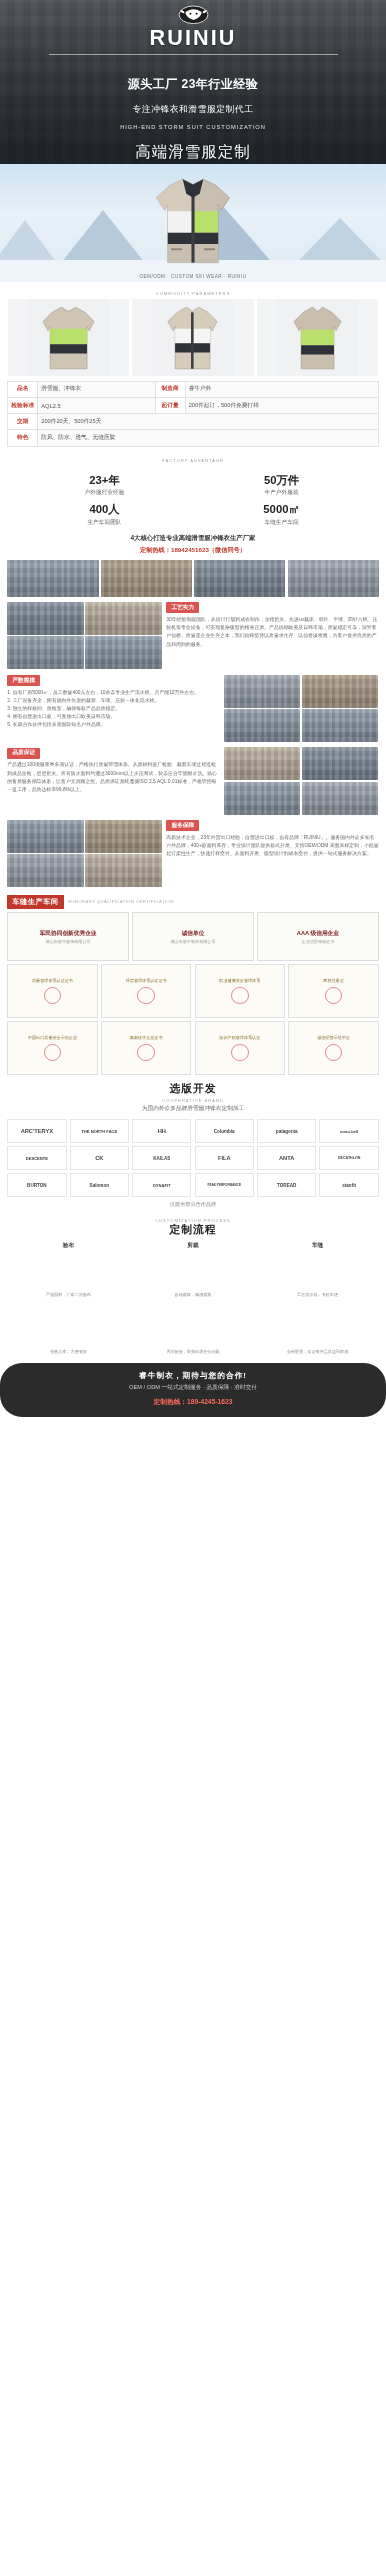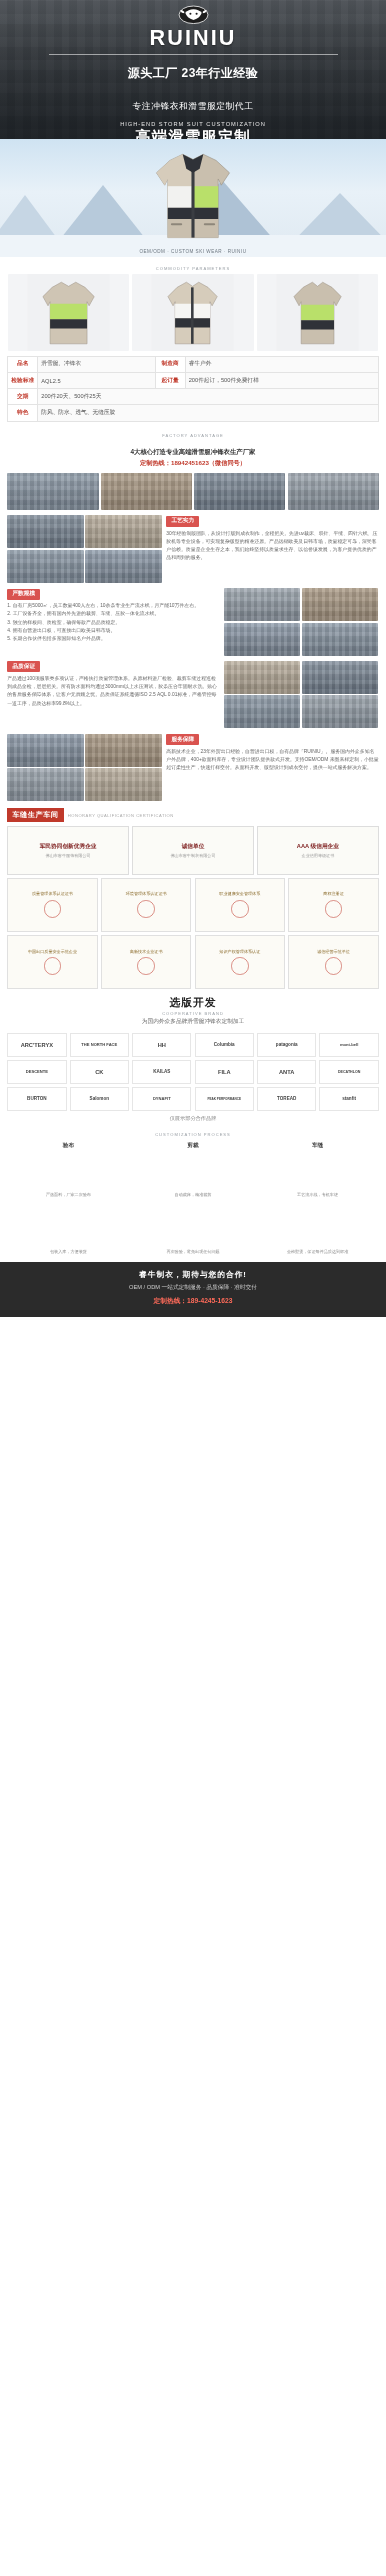--- a/index.html
+++ b/index.html
@@ -7,21 +7,21 @@
     width: 386px;
     font-family: "Liberation Sans", sans-serif;
     background: #ffffff;
     color: #333;
   }
   .page { width: 386px; overflow: hidden; }
 
   
   .hero {
     position: relative;
-    height: 139px;
+    height: 164px;
     background: linear-gradient(180deg, #6a6f75 0%, #4d5257 40%, #3b4045 100%);
     overflow: hidden;
   }
   .hero .factory-bg {
     position: absolute; inset: 0;
     background:
       repeating-linear-gradient(90deg, rgba(255,255,255,.05) 0 7.2px, rgba(0,0,0,.06) 7.2px 15.5px),
       repeating-linear-gradient(0deg, rgba(255,255,255,.04) 0 10.3px, rgba(0,0,0,.05) 10.3px 23px),
       linear-gradient(180deg,#8d9298 0%, #5c6166 55%, #40454a 100%);
     opacity: .85;
@@ -41,30 +41,30 @@
   .logo-badge svg { display: block; }
   .brand-en {
     font-size: 21.6px; font-weight: bold; letter-spacing: 2.1px;
     line-height: 24px; text-shadow: 0 1px 2.1px rgba(0,0,0,.5);
   }
   .brand-rule {
     width: 289px; height: 0.5px; margin: 4.1px auto 0;
     background: rgba(255,255,255,.55);
   }
   .hero-line1 {
-    font-size: 12px; letter-spacing: 0.5px; margin-top: 11px; font-weight: bold;
+    font-size: 12px; letter-spacing: 0.5px; margin-top: 22px; font-weight: bold;
   }
   .hero-line2 {
-    font-size: 8.8px; letter-spacing: 0.5px; margin-top: 19px;
+    font-size: 8.8px; letter-spacing: 0.5px; margin-top: 11px;
   }
   .hero-sub-en {
     margin-top: 8.2px; font-size: 5.7px; letter-spacing: 1px; color: #e6e6e6;
   }
   .hero-title-cn {
-    margin-top: 0; font-size: 15.5px; font-weight: bold; letter-spacing: 1px;
+    margin-top: 12px; font-size: 15.5px; font-weight: normal; letter-spacing: 1px;
     text-shadow: 0 1px 3.1px rgba(0,0,0,.55);
   }
   .hero-title-sub {
     margin-top: 5.2px; font-size: 6.7px; letter-spacing: 0.5px; color: #f0f0f0;
   }
 
   
   .shot {
     position: relative; height: 118px; overflow: hidden;
     background: linear-gradient(180deg,#cfe3f2 0%, #e8f1f8 45%, #dfe9f1 100%);
@@ -203,21 +203,21 @@
   }
   .proc-steps .s .pic { height: 37px; border-radius: 1px; position: relative; overflow: hidden; }
   .proc-caps { display: flex; gap: 2.1px; padding: 2.6px 7.2px 0; }
   .proc-caps .c { flex: 1; font-size: 4.1px; color: #888; text-align: center; line-height: 6.2px; }
   .proc-grid { display: grid; grid-template-columns: repeat(3,1fr); gap: 2.1px; padding: 4.1px 7.2px 0; }
   .proc-grid .pic { height: 44px; border-radius: 1px; position: relative; overflow: hidden; }
 
   
   .footer {
     margin-top: 7.2px; background: #2b2b2b; color: #fff;
-    text-align: center; padding: 8.2px 0 10.3px;
+    text-align: center; padding: 8.2px 0 10.3px; border-radius: 22px;
   }
   .footer .l1 { font-size: 7.7px; font-weight: bold; letter-spacing: 1px; }
   .footer .l2 { font-size: 5.7px; color: #cfcfcf; margin-top: 3.6px; }
   .footer .l3 { font-size: 6.7px; color: #ff6b5a; margin-top: 5.2px; font-weight: bold; }
 </style>
 </head>
 <body>
 
 <div class="page">
 
@@ -327,20 +327,38 @@
       </tr>
     </tbody>
       </table>
   </div>
 
   <div class="sec-title">
     <div class="en">FACTORY ADVANTAGE</div>
   </div>
 
   <div class="strength">
+    <div class="stat-grid">
+      <div class="stat">
+        <div class="num">23+年</div>
+        <div class="lbl">户外服行业经验</div>
+      </div>
+      <div class="stat">
+        <div class="num">50万件</div>
+        <div class="lbl">年产户外服装</div>
+      </div>
+      <div class="stat">
+        <div class="num">400人</div>
+        <div class="lbl">生产车间团队</div>
+      </div>
+      <div class="stat">
+        <div class="num">5000㎡</div>
+        <div class="lbl">车缝生产车间</div>
+      </div>
+    </div>
     <div class="core-line">4大核心打造专业高端滑雪服冲锋衣生产厂家</div>
     <div class="hot-line">定制热线：18942451623（微信同号）</div>
   </div>
 
   <div class="strip">
     <div class="ph f1">
         <div class="tex"></div>
       </div>
     <div class="ph f2">
         <div class="tex"></div>
@@ -521,20 +539,21 @@
       <div class="brand-cell" style="font-size:4.1px">DYNAFIT</div>
       <div class="brand-cell" style="font-size:3.1px">PEAK PERFORMANCE</div>
       <div class="brand-cell" style="font-size:4.6px">TOREAD</div>
       <div class="brand-cell" style="font-size:4.6px">stanfit</div>
     </div>
     <div class="brand-note">仅展示部分合作品牌</div>
   </div>
 
   <div class="sec-title">
     <div class="en">CUSTOMIZATION PROCESS</div>
+    <div class="cn">定制流程</div>
   </div>
 
   <div class="proc-steps">
     <div class="s">
       <div class="lbl">验布</div>
       <div class="pic f1">
           <div class="tex"></div>
         </div>
     </div>
     <div class="s">

